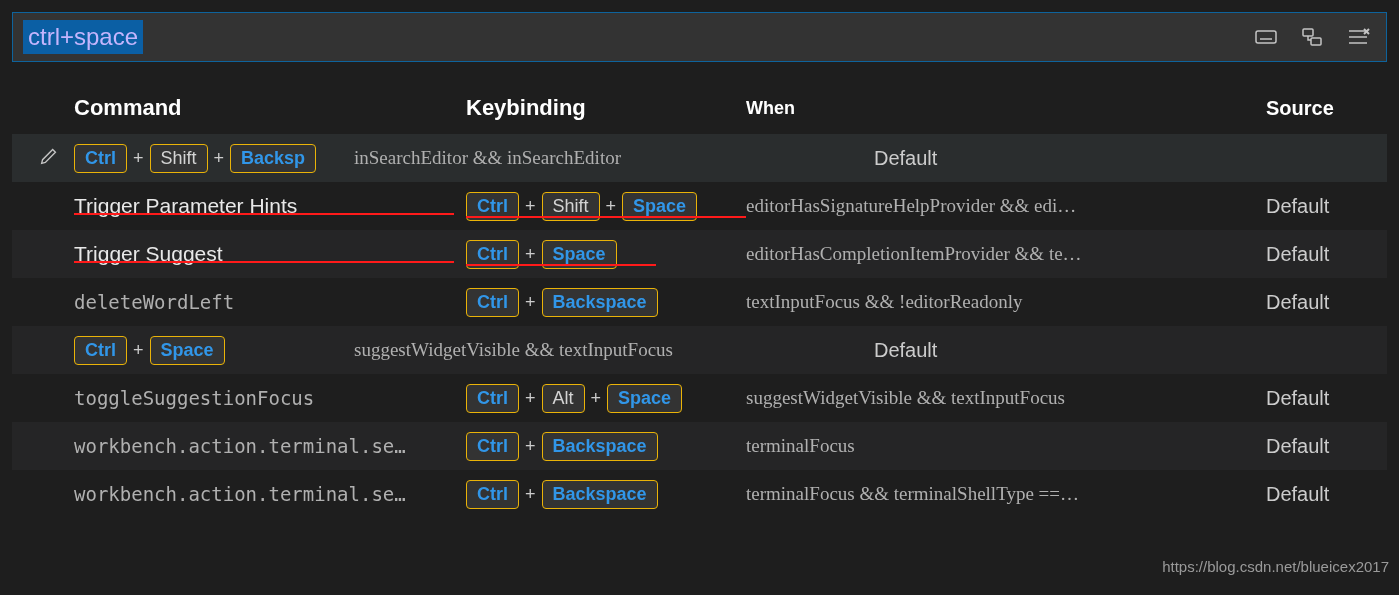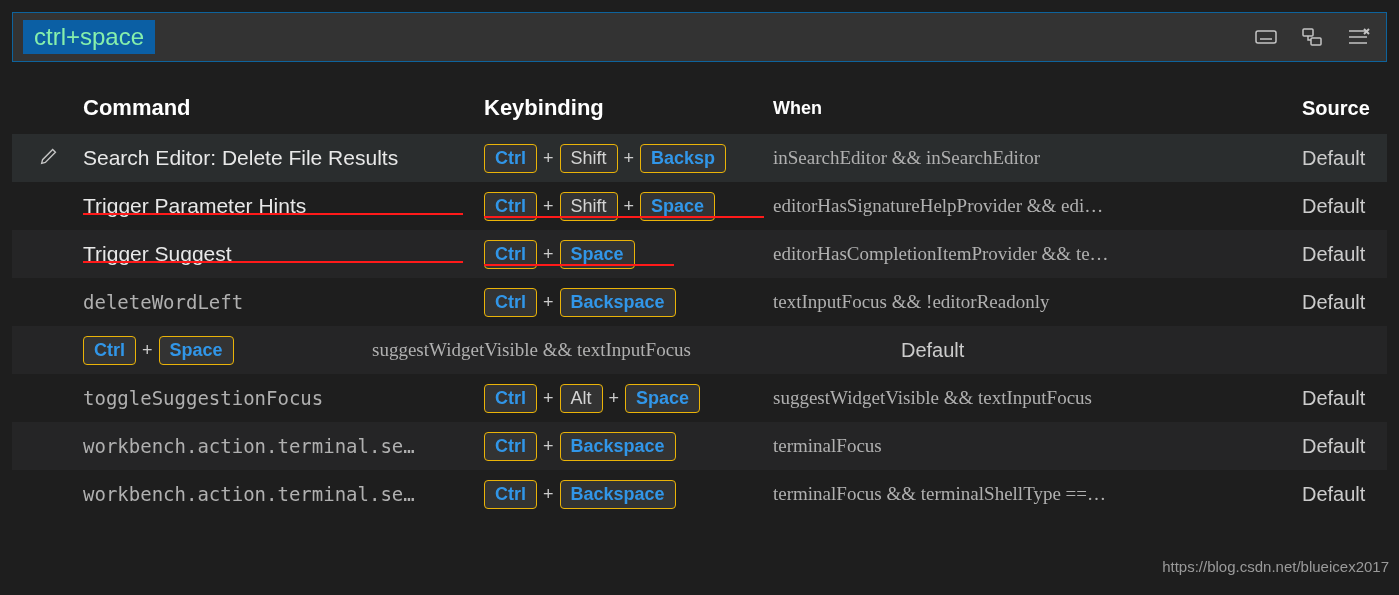--- a/index.html
+++ b/index.html
@@ -23,22 +23,22 @@
   }
   .search-input-box {
     flex: 1;
     display: flex;
     align-items: center;
     height: 100%;
     padding-left: 10px;
   }
   .search-highlight {
     background: #0b5fa4;
-    color: #86efac;
-    padding: 1px 11px;
+    color: #c4b5fd;
+    padding: 1px 5px;
     font-size: 24px;
     line-height: 1.3;
   }
   .search-actions {
     display: flex;
     align-items: center;
     gap: 18px;
     padding-right: 14px;
   }
   .icon-btn {
@@ -53,21 +53,20 @@
   .icon-btn svg { width: 24px; height: 24px; stroke: #c5c5c5; fill: none; stroke-width: 1.5; }
 
   .table {
     margin: 20px 12px 0 12px;
   }
   .row {
     display: flex;
     align-items: center;
     height: 48px;
     padding-left: 12px;
-    gap: 9px;
   }
   .row.header {
     font-weight: 600;
     color: #ffffff;
     font-size: 22px;
     height: 52px;
   }
   .row:not(.header):nth-child(odd) { background: #252526; }
   .row:not(.header):nth-child(even) { background: #1e1e1e; }
   .row.hovered { background: #2a2d2e !important; }
@@ -156,21 +155,20 @@
     <div class="col-when" style="color:#fff;font-family:inherit;font-size:18px;">When</div>
     <div class="col-source">Source</div>
   </div>
   <div id="rows-mount">
       <div class="row hovered">
         <div class="col-edit">
           <span class="pencil-icon"><svg viewBox="0 0 24 24">
               <path d="M4 20l4-1 11-11-3-3L5 16l-1 4z"></path>
             </svg></span>
         </div>
-        <div class="col-command"><span class="cmd-text">Search Editor: Delete File Results</span></div>
         <div class="col-keybinding">
           <span class="key hl">Ctrl</span>
           <span class="plus">+</span>
           <span class="key">Shift</span>
           <span class="plus">+</span>
           <span class="key hl">Backsp</span>
         </div>
         <div class="col-when">inSearchEditor &amp;&amp; inSearchEditor</div>
         <div class="col-source">Default</div>
       </div>

